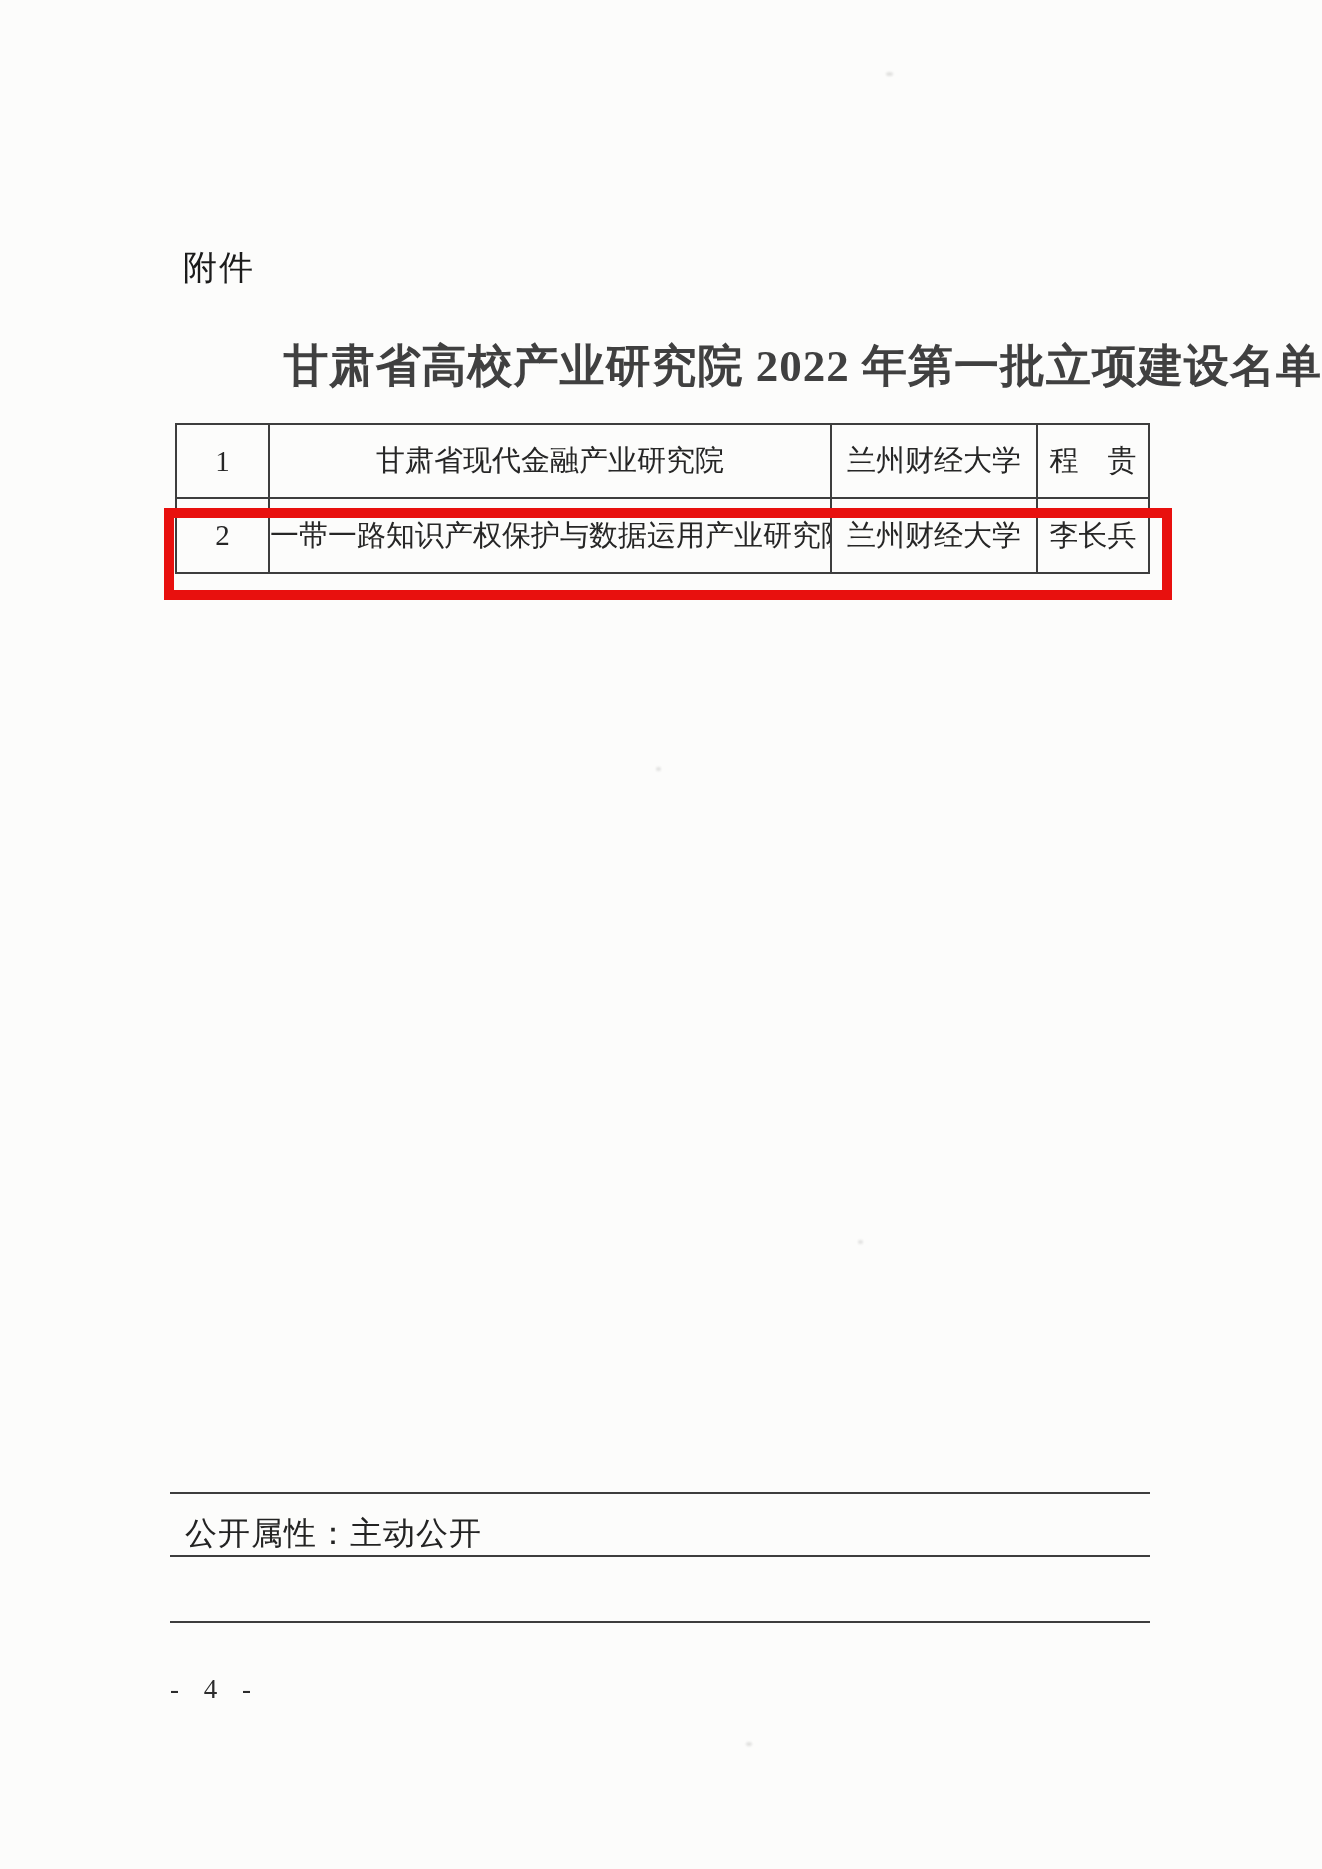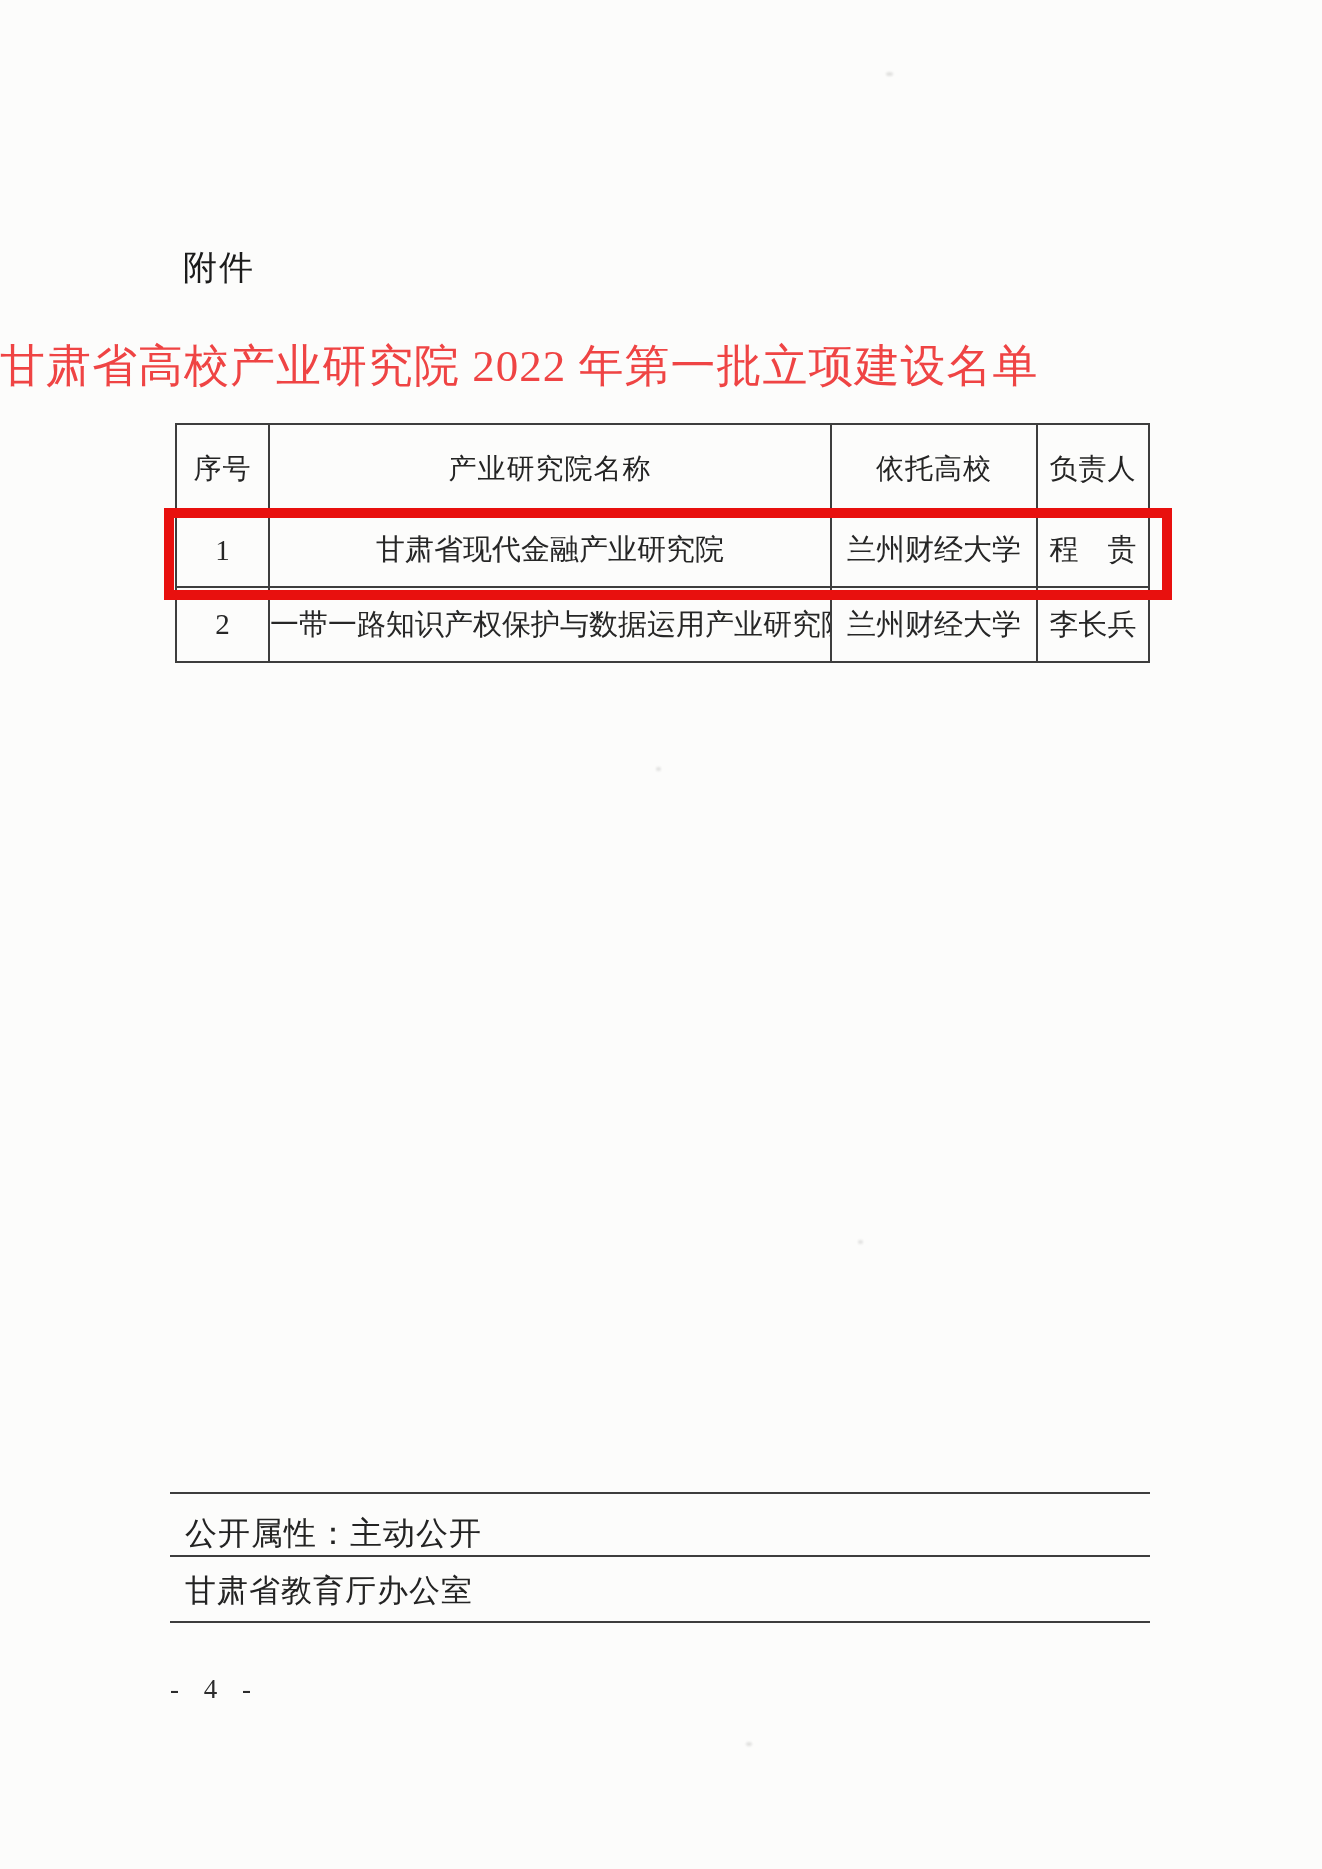--- a/index.html
+++ b/index.html
@@ -34,26 +34,26 @@
     font-size: 34px;
     letter-spacing: 2px;
     color: #1b1b1b;
     margin-left: 8px;
   }
   .doc-title {
     position: absolute;
     left: 0;
     top: 336px;
     width: 100%;
-    text-align: left;
+    text-align: right;
     font-family: "Liberation Serif", serif;
-    font-weight: normal;
+    font-weight: bold;
     font-size: 45px;
     letter-spacing: 1px;
-    color: #ef4444;
+    color: #404040;
     white-space: nowrap;
   }
   table.roster {
     position: absolute;
     left: 175px;
     top: 423px;
     width: 973px;
     border-collapse: collapse;
     table-layout: fixed;
   }
@@ -151,26 +151,20 @@
   <div class="doc-title">甘肃省高校产业研究院 2022 年第一批立项建设名单</div>
 
   <table class="roster">
     <colgroup>
       <col style="width:93px">
       <col style="width:562px">
       <col style="width:206px">
       <col style="width:112px">
     </colgroup>
     <tbody>
-        <tr class="header-row">
-      <th>序号</th>
-      <th>产业研究院名称</th>
-      <th>依托高校</th>
-      <th>负责人</th>
-    </tr>
     <tr class="data-row-1">
       <td>1</td>
       <td>甘肃省现代金融产业研究院</td>
       <td>兰州财经大学</td>
       <td>程　贵</td>
     </tr>
     <tr class="data-row-2">
       <td>2</td>
       <td>一带一路知识产权保护与数据运用产业研究院</td>
       <td>兰州财经大学</td>
@@ -180,20 +174,19 @@
     </table>
 
   <div class="highlight-box" style="border-color: rgb(232, 16, 14);"></div>
 
   <div class="footer-rule rule-1"></div>
 
   <div class="disclosure">公开属性：主动公开</div>
 
   <div class="footer-rule rule-2"></div>
 
-  <div class="issuer">甘肃省教育厅办公室</div>
 
 
   <div class="footer-rule rule-3"></div>
 
   <div class="page-number">- 4 -</div>
 
 </div>
 
 </body></html>

